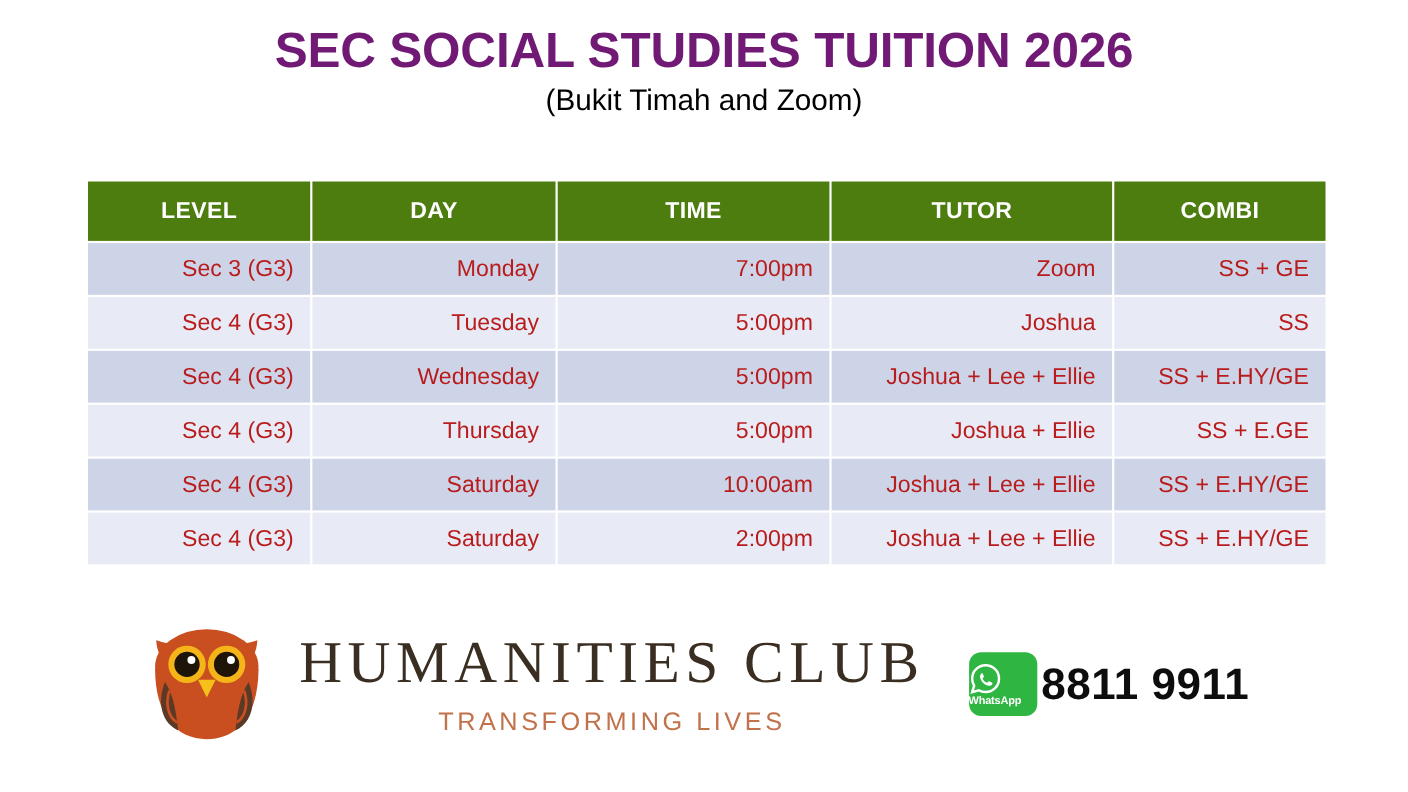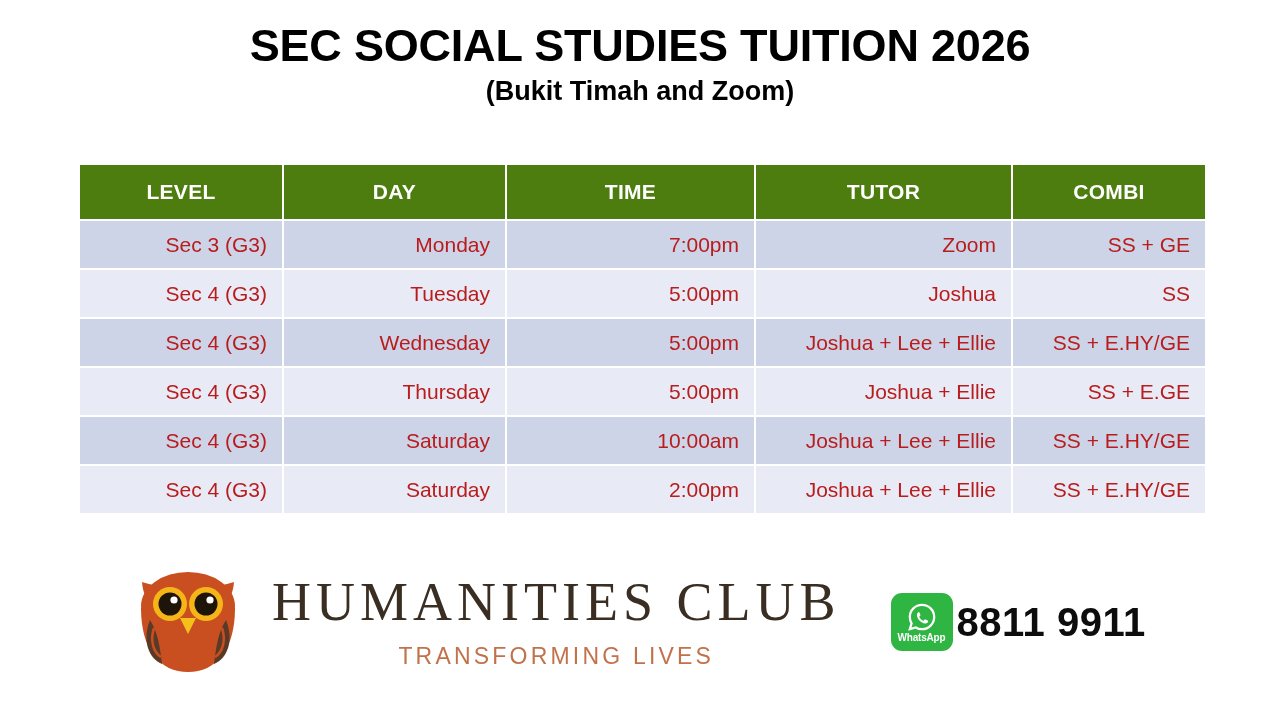--- a/index.html
+++ b/index.html
@@ -16,29 +16,29 @@
   }
 
   
   .title-block {
     text-align: center;
     padding-top: 22px;
   }
   .main-title {
     font-size: 45px;
     font-weight: bold;
-    color: #000000;
+    color: #701a75;
     letter-spacing: -0.2px;
     line-height: 1.08;
     margin: 0;
     white-space: nowrap;
   }
   .sub-title {
     font-size: 27px;
-    font-weight: bold;
+    font-weight: normal;
     color: #000000;
     margin: 6px 0 0 0;
     line-height: 1.1;
     white-space: nowrap;
   }
 
   
   .table-wrap {
     position: absolute;
     left: 80px;
@@ -128,24 +128,23 @@
     align-items: center;
     flex: 0 0 auto;
   }
   .wa-badge {
     width: 62px;
     height: 58px;
     border-radius: 11px;
     background: #2FB541;
     display: flex;
     flex-direction: column;
-    align-items: center;
+    align-items: flex-start;
     justify-content: center;
     flex: 0 0 auto;
-    margin-left: 10px;
   }
   .wa-badge svg { display: block; margin-top: 1px; }
   .wa-word {
     color: #ffffff;
     font-size: 10px;
     font-weight: bold;
     letter-spacing: -0.2px;
     margin-top: 1px;
     line-height: 1;
   }

